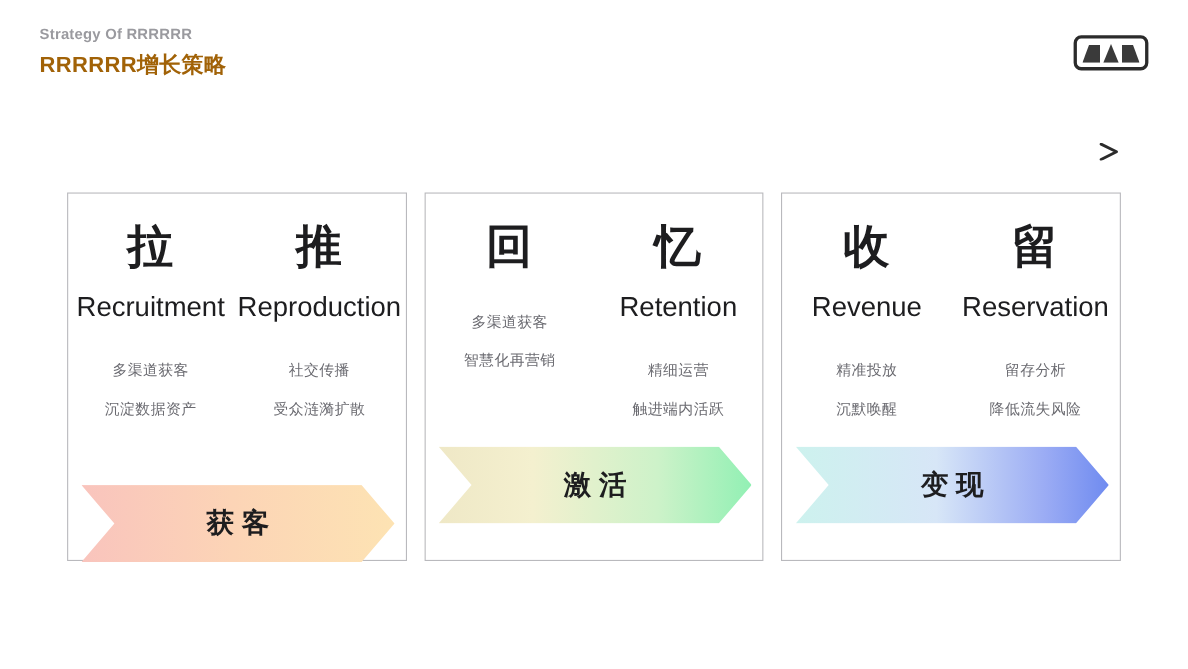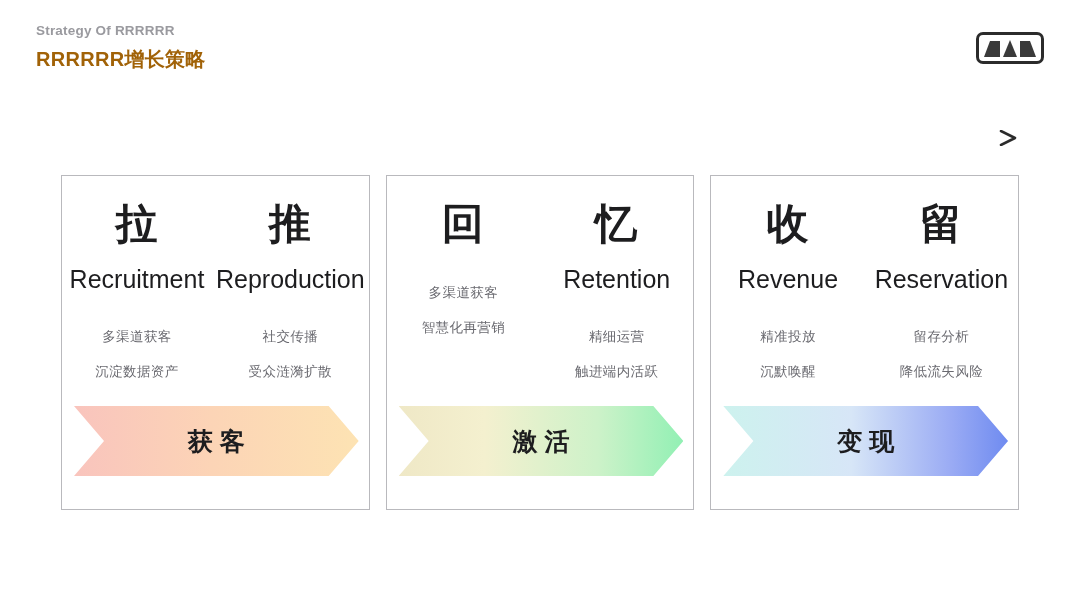--- a/index.html
+++ b/index.html
@@ -195,21 +195,21 @@
         <div class="sub">沉淀数据资产</div>
       </div>
       <div class="card-col">
         <div class="glyph">推</div>
         <div class="eng">Reproduction</div>
         <div class="sub">社交传播</div>
         <div class="sub">受众涟漪扩散</div>
       </div>
     </div>
     <div class="banner-wrap">
-      <div class="banner" style="background:linear-gradient(90deg,#f9c4bd 0%,#fcd4b6 48%,#fde3b3 100%);">
+      <div class="banner" style="background:linear-gradient(90deg,#f9c4bd 0%,#fcd4b6 48%,#fde3b3 100%);margin-top:35px;">
         <span class="banner-label">获客</span>
       </div>
     </div>
   </div>
 
   <div class="card">
     <div class="card-cols">
       <div class="card-col">
         <div class="glyph">回</div>
         <div class="sub">多渠道获客</div>

